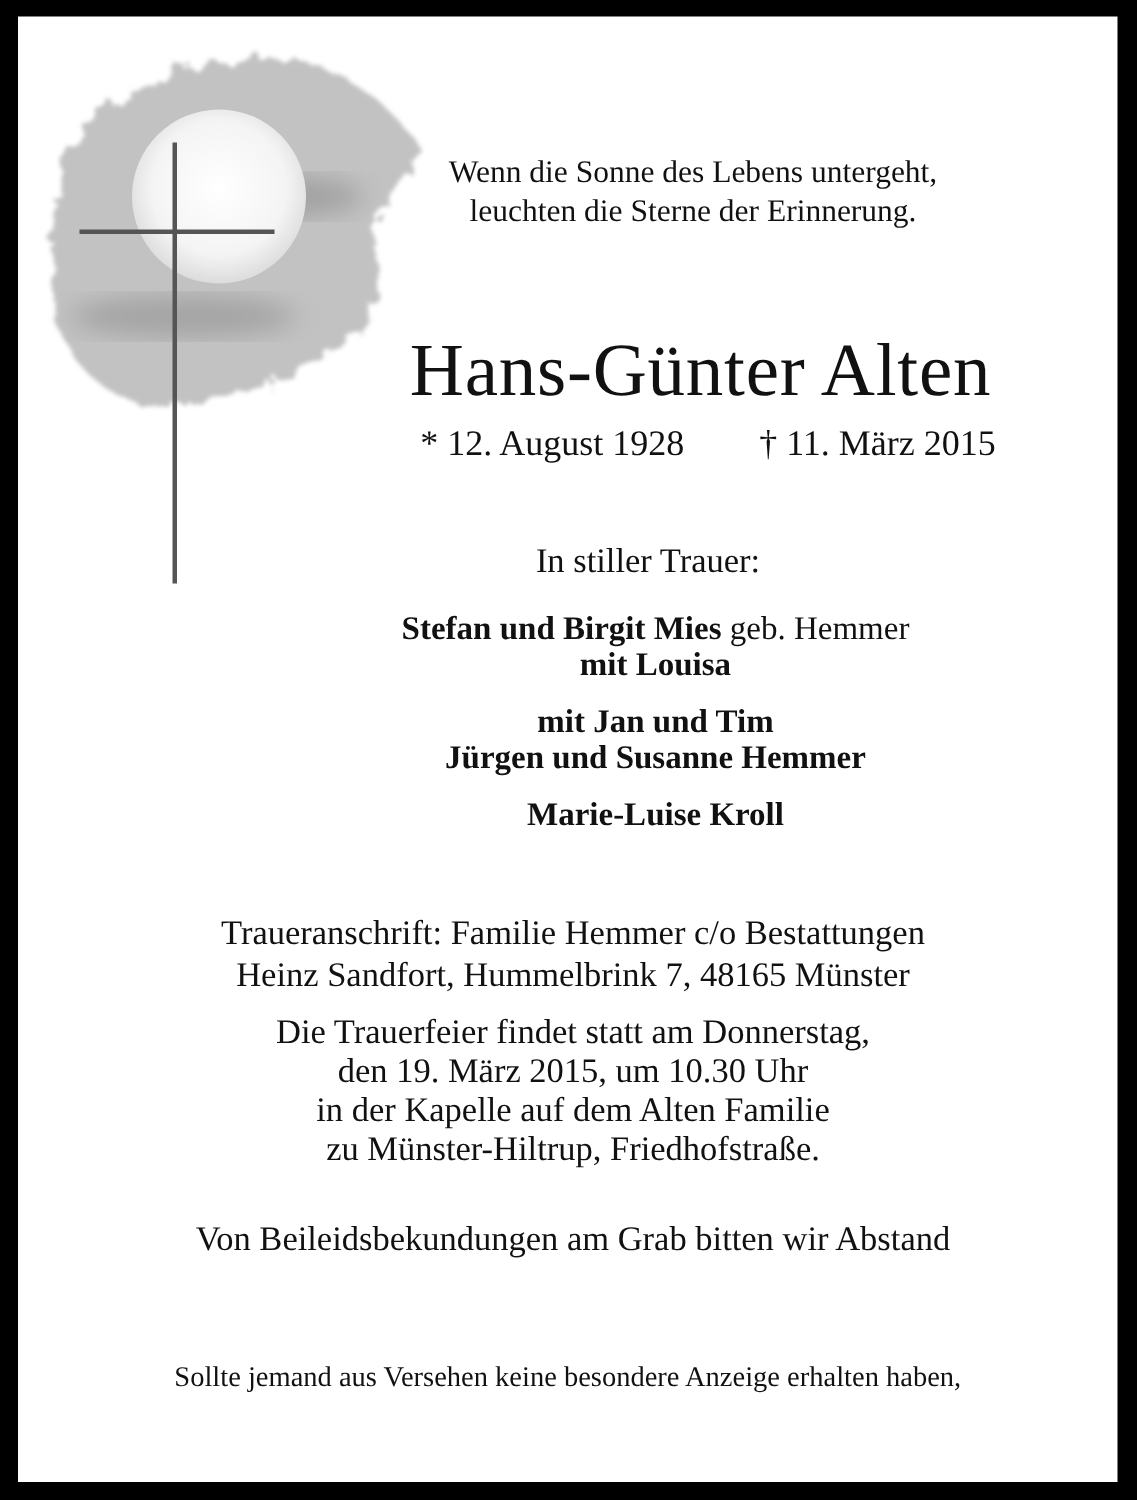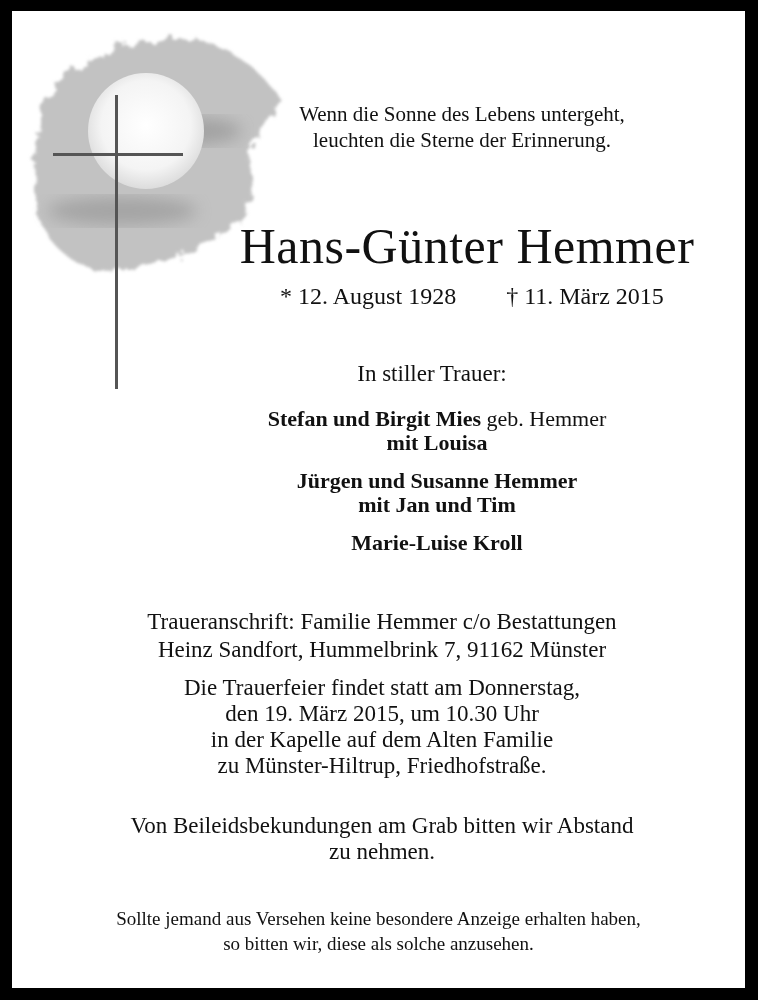--- a/index.html
+++ b/index.html
@@ -49,57 +49,55 @@
     <circle cx="134" cy="120" r="58" fill="url(#sun)"></circle>
     <rect x="103" y="84" width="3" height="294" fill="#555"></rect>
     <rect x="41" y="142" width="130" height="3" fill="#555"></rect>
   </svg>
 
   <div class="center quote">
     <div>Wenn die Sonne des Lebens untergeht,</div>
     <div>leuchten die Sterne der Erinnerung.</div>
   </div>
 
-  <div class="center name">Hans-Günter Hemmer</div>
+  <div class="center name">Hans-Günter Alten</div>
 
   <div class="center dates">
     <span>* 12. August 1928</span><span class="gap"></span><span>† 11. März 2015</span>
   </div>
 
   <div class="center mourning">In stiller Trauer:</div>
 
   <div class="center family">
     <div class="grp">
       <div><b>Stefan und Birgit Mies</b><span> geb. Hemmer</span></div>
       <div><b>mit Louisa</b></div>
     </div>
     <div class="grp">
+      <div><b>mit Jan und Tim</b></div>
       <div><b>Jürgen und Susanne Hemmer</b></div>
-      <div><b>mit Jan und Tim</b></div>
     </div>
     <div class="grp">
       <div><b>Marie-Luise Kroll</b></div>
     </div>
   </div>
 
   <div class="center address">
     <div>Traueranschrift: Familie Hemmer c/o Bestattungen</div>
-    <div>Heinz Sandfort, Hummelbrink 7, 91162 Münster</div>
+    <div>Heinz Sandfort, Hummelbrink 7, 48165 Münster</div>
   </div>
 
   <div class="center service">
     <div>Die Trauerfeier findet statt am Donnerstag,</div>
     <div>den 19. März 2015, um 10.30 Uhr</div>
     <div>in der Kapelle auf dem Alten Familie</div>
     <div>zu Münster-Hiltrup, Friedhofstraße.</div>
   </div>
 
   <div class="center burial">
     <div>Von Beileidsbekundungen am Grab bitten wir Abstand</div>
-    <div>zu nehmen.</div>
   </div>
 
   <div class="center notice">
     <div>Sollte jemand aus Versehen keine besondere Anzeige erhalten haben,</div>
-    <div>so bitten wir, diese als solche anzusehen.</div>
   </div>
 
 </div>
 
 </body></html>

